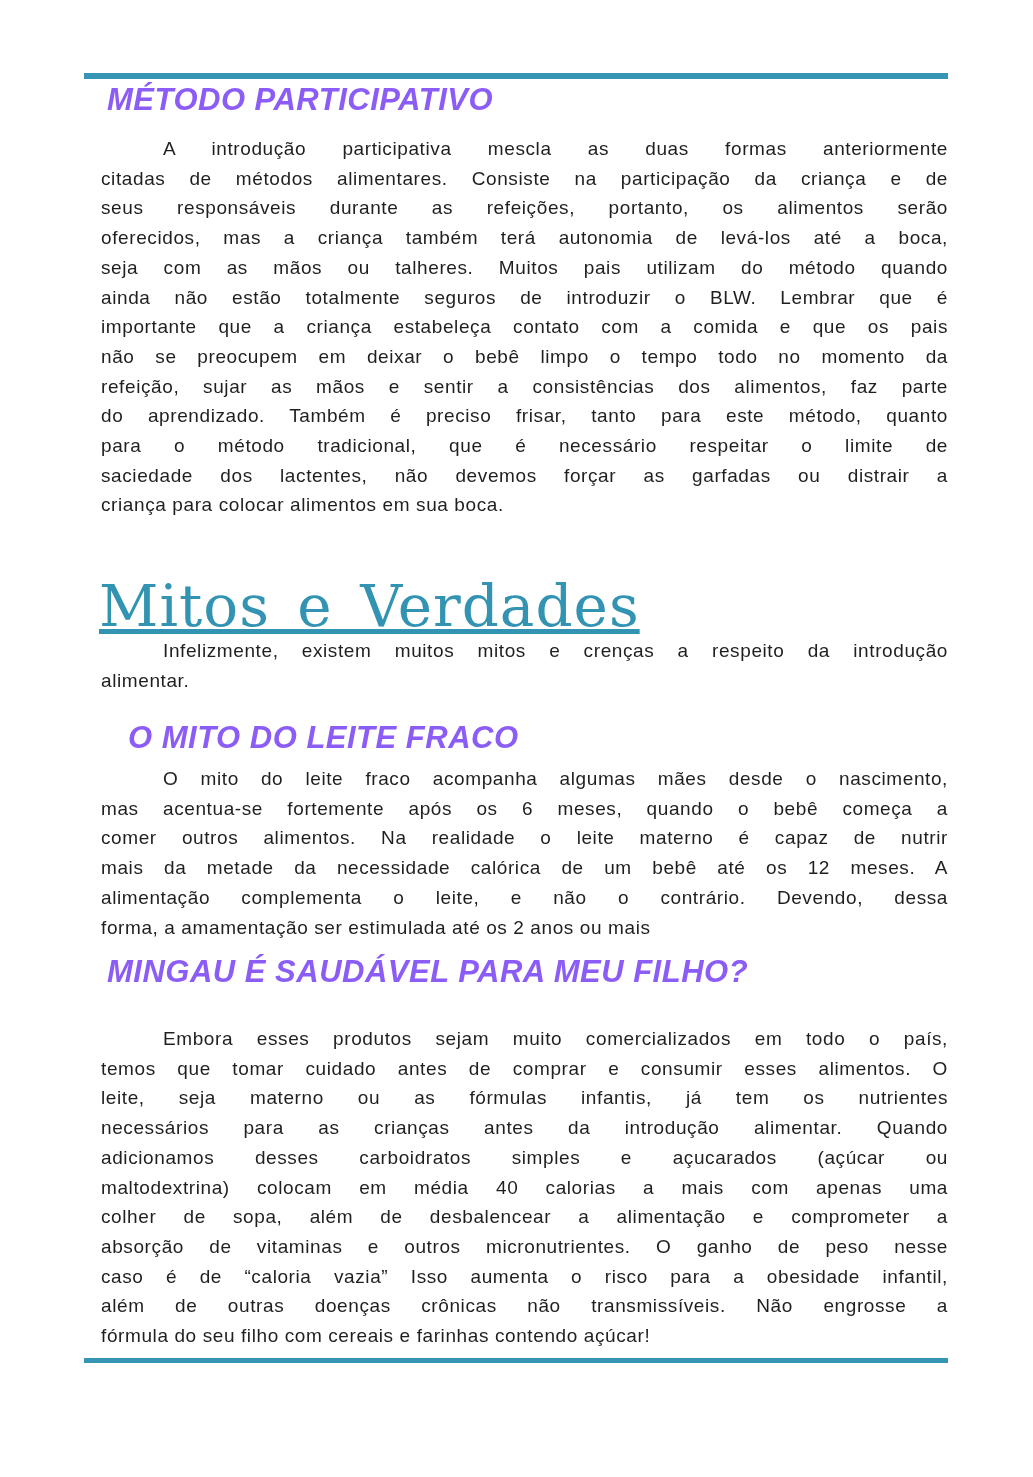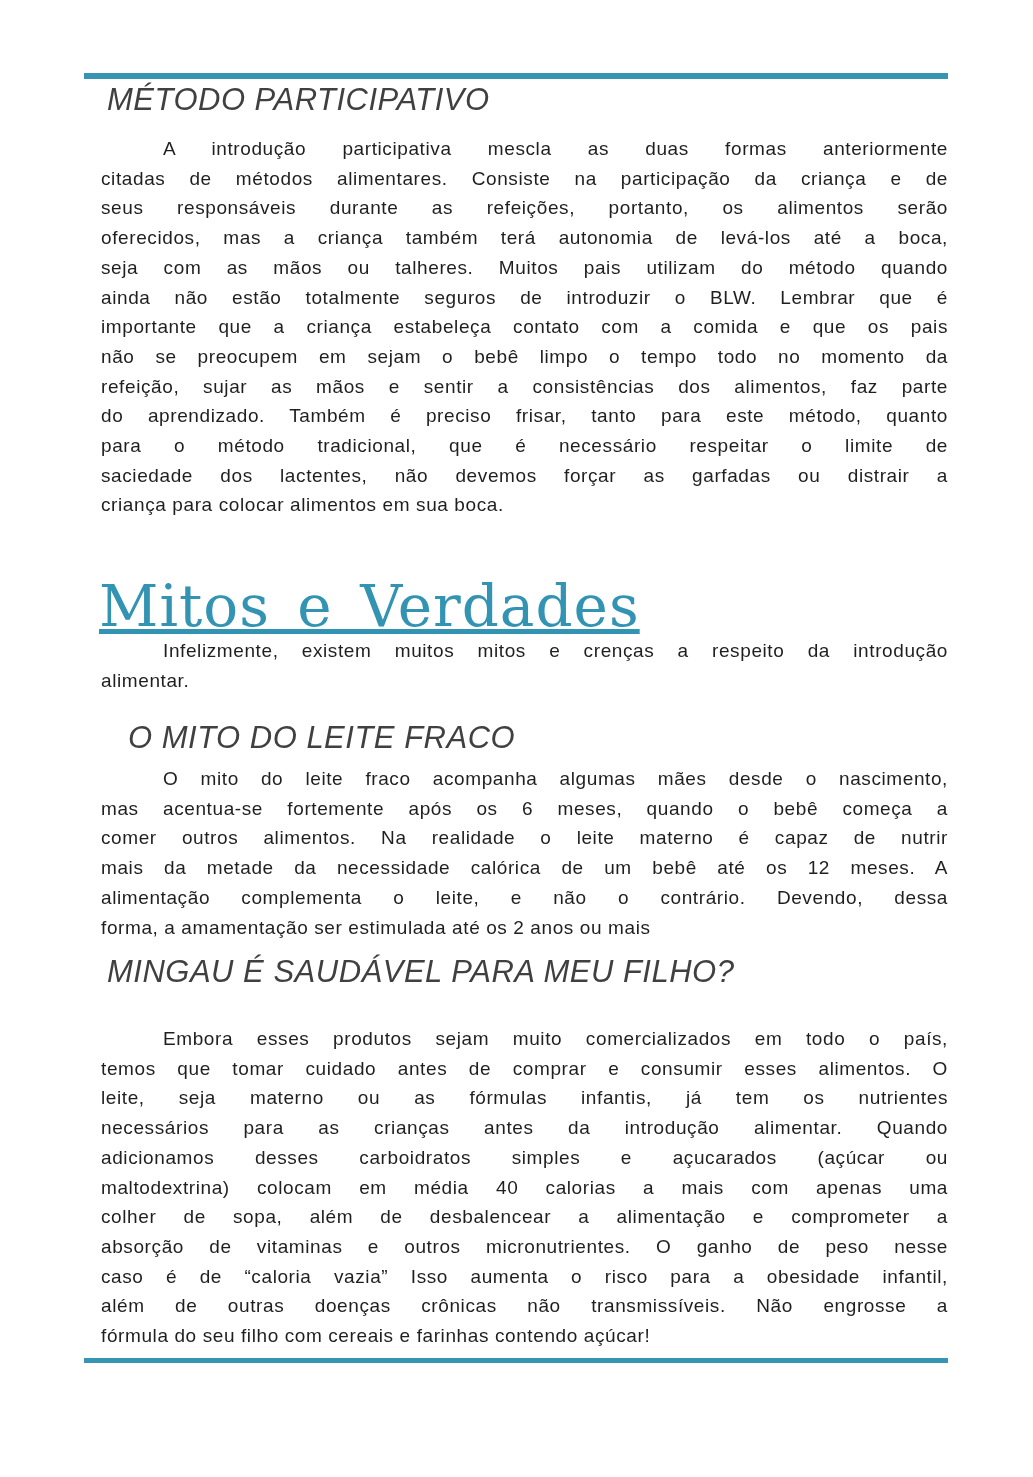--- a/index.html
+++ b/index.html
@@ -20,23 +20,23 @@
     background: #3595b3;
   }
   #rule-top   { left: 84px; top: 73px;   width: 864px; height: 6px; }
   #rule-bottom{ left: 84px; top: 1358px; width: 864px; height: 5px; }
 
   .sec-heading {
     position: absolute;
     left: 101px;
     margin: 0;
     padding-left: 6px;
-    color: #404040;
+    color: #8b5cf6;
     font-style: italic;
-    font-weight: 400;
+    font-weight: 700;
     font-size: 31px;
     line-height: 38px;
     letter-spacing: 0.5px;
     white-space: nowrap;
     text-align: right;
   }
   #h-metodo { top: 81px; }
   #h-leite  { top: 719px; margin-left: 21px; }
   #h-mingau { top: 953px; }
 
@@ -106,21 +106,21 @@
   <h2 class="sec-heading" id="h-metodo">MÉTODO PARTICIPATIVO</h2>
 
   <div class="para" id="para1">
       <div class="tline tline-first">A introdução participativa mescla as duas formas anteriormente</div>
       <div class="tline">citadas de métodos alimentares. Consiste na participação da criança e de</div>
       <div class="tline">seus responsáveis durante as refeições, portanto, os alimentos serão</div>
       <div class="tline">oferecidos, mas a criança também terá autonomia de levá-los até a boca,</div>
       <div class="tline">seja com as mãos ou talheres. Muitos pais utilizam do método quando</div>
       <div class="tline">ainda não estão totalmente seguros de introduzir o BLW. Lembrar que é</div>
       <div class="tline">importante que a criança estabeleça contato com a comida e que os pais</div>
-      <div class="tline">não se preocupem em sejam o bebê limpo o tempo todo no momento da</div>
+      <div class="tline">não se preocupem em deixar o bebê limpo o tempo todo no momento da</div>
       <div class="tline">refeição, sujar as mãos e sentir a consistências dos alimentos, faz parte</div>
       <div class="tline">do aprendizado. Também é preciso frisar, tanto para este método, quanto</div>
       <div class="tline">para o método tradicional, que é necessário respeitar o limite de</div>
       <div class="tline">saciedade dos lactentes, não devemos forçar as garfadas ou distrair a</div>
       <div class="tline tline-last">criança para colocar alimentos em sua boca.</div>
     </div>
 
   <h1 id="h-mitos">Mitos e Verdades</h1>
 
   <div class="para" id="para2">

